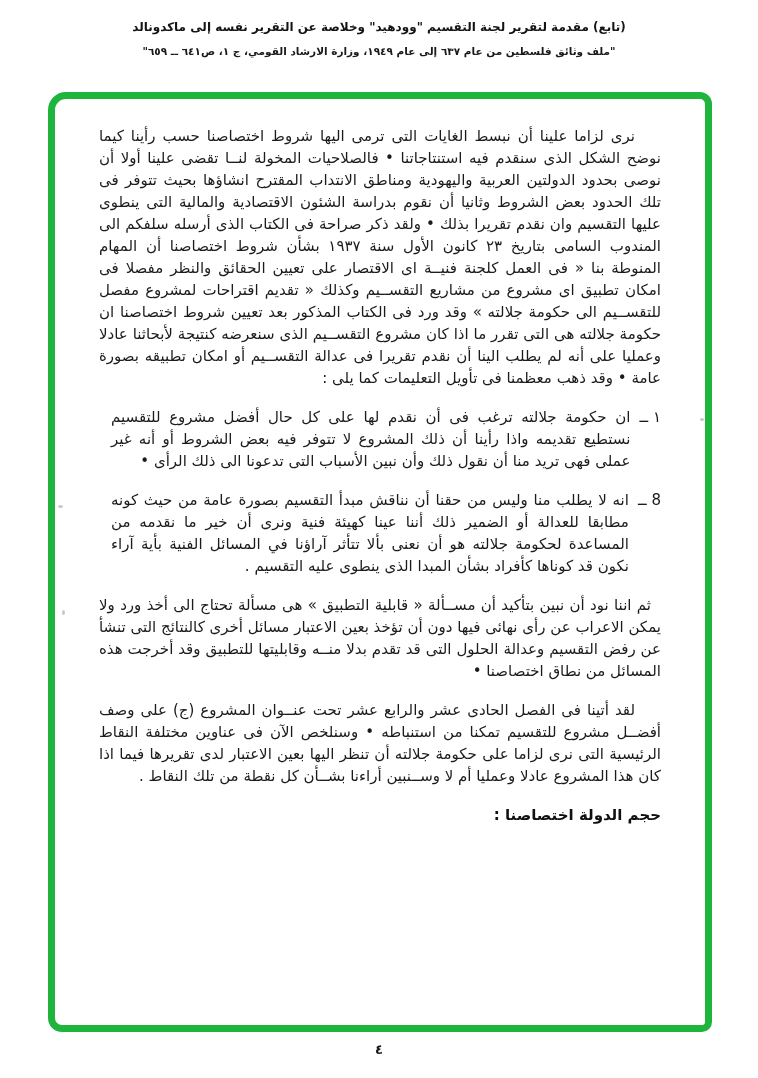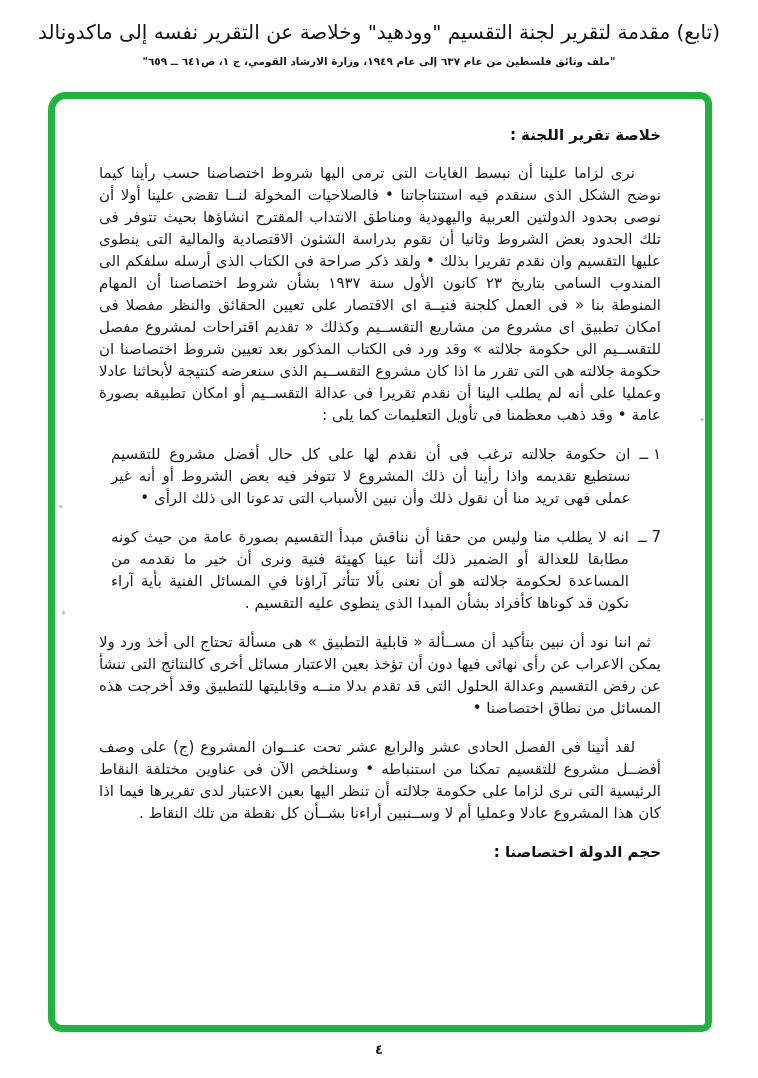--- a/index.html
+++ b/index.html
@@ -19,22 +19,22 @@
   
   .page-header {
     position: absolute;
     top: 20px;
     left: 20px;
     right: 20px;
     text-align: center;
     direction: rtl;
   }
   .header-title {
-    font-size: 20px;
-    font-weight: normal;
+    font-size: 12px;
+    font-weight: bold;
     letter-spacing: 0;
     color: #141414;
   }
   .header-source {
     margin-top: 11px;
     font-size: 10.5px;
     font-weight: bold;
     color: #1a1a1a;
   }
 
@@ -119,31 +119,30 @@
 <div class="page">
 
   <header class="page-header">
     <div class="header-title">(تابع) مقدمة لتقرير لجنة التقسيم "وودهيد" وخلاصة عن التقرير نفسه إلى ماكدونالد</div>
     <div class="header-source">"ملف وثائق فلسطين من عام ٦٣٧ إلى عام ١٩٤٩، وزارة الارشاد القومي، ج ١، ص٦٤١ ــ ٦٥٩"</div>
   </header>
 
   <div class="scan-box" style="border-color: rgb(31, 181, 60);">
     <div class="scan-content">
 
-      <h2>خلاصة تقرير اللجنة :</h2>
 
       <p class="indent">نرى لزاما علينا أن نبسط الغايات التى ترمى اليها شروط اختصاصنا حسب رأينا كيما نوضح الشكل الذى سنقدم فيه استنتاجاتنا • فالصلاحيات المخولة لنــا تقضى علينا أولا أن نوصى بحدود الدولتين العربية واليهودية ومناطق الانتداب المقترح انشاؤها بحيث تتوفر فى تلك الحدود بعض الشروط وثانيا أن نقوم بدراسة الشئون الاقتصادية والمالية التى ينطوى عليها التقسيم وان نقدم تقريرا بذلك • ولقد ذكر صراحة فى الكتاب الذى أرسله سلفكم الى المندوب السامى بتاريخ ٢٣ كانون الأول سنة ١٩٣٧ بشأن شروط اختصاصنا أن المهام المنوطة بنا « فى العمل كلجنة فنيــة اى الاقتصار على تعيين الحقائق والنظر مفصلا فى امكان تطبيق اى مشروع من مشاريع التقســيم وكذلك « تقديم اقتراحات لمشروع مفصل للتقســيم الى حكومة جلالته » وقد ورد فى الكتاب المذكور بعد تعيين شروط اختصاصنا ان حكومة جلالته هى التى تقرر ما اذا كان مشروع التقســيم الذى سنعرضه كنتيجة لأبحاثنا عادلا وعمليا على أنه لم يطلب الينا أن نقدم تقريرا فى عدالة التقســيم أو امكان تطبيقه بصورة عامة • وقد ذهب معظمنا فى تأويل التعليمات كما يلى :</p>
 
       <div class="list-item">
         <span class="marker">١ ــ</span>
         <span class="item-text">ان حكومة جلالته ترغب فى أن نقدم لها على كل حال أفضل مشروع للتقسيم نستطيع تقديمه واذا رأينا أن ذلك المشروع لا تتوفر فيه بعض الشروط أو أنه غير عملى فهى تريد منا أن نقول ذلك وأن نبين الأسباب التى تدعونا الى ذلك الرأى •</span>
       </div>
 
       <div class="list-item">
-        <span class="marker">7 ــ</span>
+        <span class="marker">8 ــ</span>
         <span class="item-text">انه لا يطلب منا وليس من حقنا أن نناقش مبدأ التقسيم بصورة عامة من حيث كونه مطابقا للعدالة أو الضمير ذلك أننا عينا كهيئة فنية ونرى أن خير ما نقدمه من المساعدة لحكومة جلالته هو أن نعنى بألا تتأثر آراؤنا في المسائل الفنية بأية آراء نكون قد كوناها كأفراد بشأن المبدا الذى ينطوى عليه التقسيم .</span>
       </div>
 
       <p class="indent-sm">ثم اننا نود أن نبين بتأكيد أن مســألة « قابلية التطبيق » هى مسألة تحتاج الى أخذ ورد ولا يمكن الاعراب عن رأى نهائى فيها دون أن تؤخذ بعين الاعتبار مسائل أخرى كالنتائج التى تنشأ عن رفض التقسيم وعدالة الحلول التى قد تقدم بدلا منــه وقابليتها للتطبيق وقد أخرجت هذه المسائل من نطاق اختصاصنا •</p>
 
       <p class="indent">لقد أتينا فى الفصل الحادى عشر والرابع عشر تحت عنــوان المشروع (ج) على وصف أفضــل مشروع للتقسيم تمكنا من استنباطه • وسنلخص الآن فى عناوين مختلفة النقاط الرئيسية التى نرى لزاما على حكومة جلالته أن تنظر اليها بعين الاعتبار لدى تقريرها فيما اذا كان هذا المشروع عادلا وعمليا أم لا وســنبين أراءنا بشــأن كل نقطة من تلك النقاط .</p>
 
       <h2 class="second">حجم الدولة اختصاصنا :</h2>
 
 

